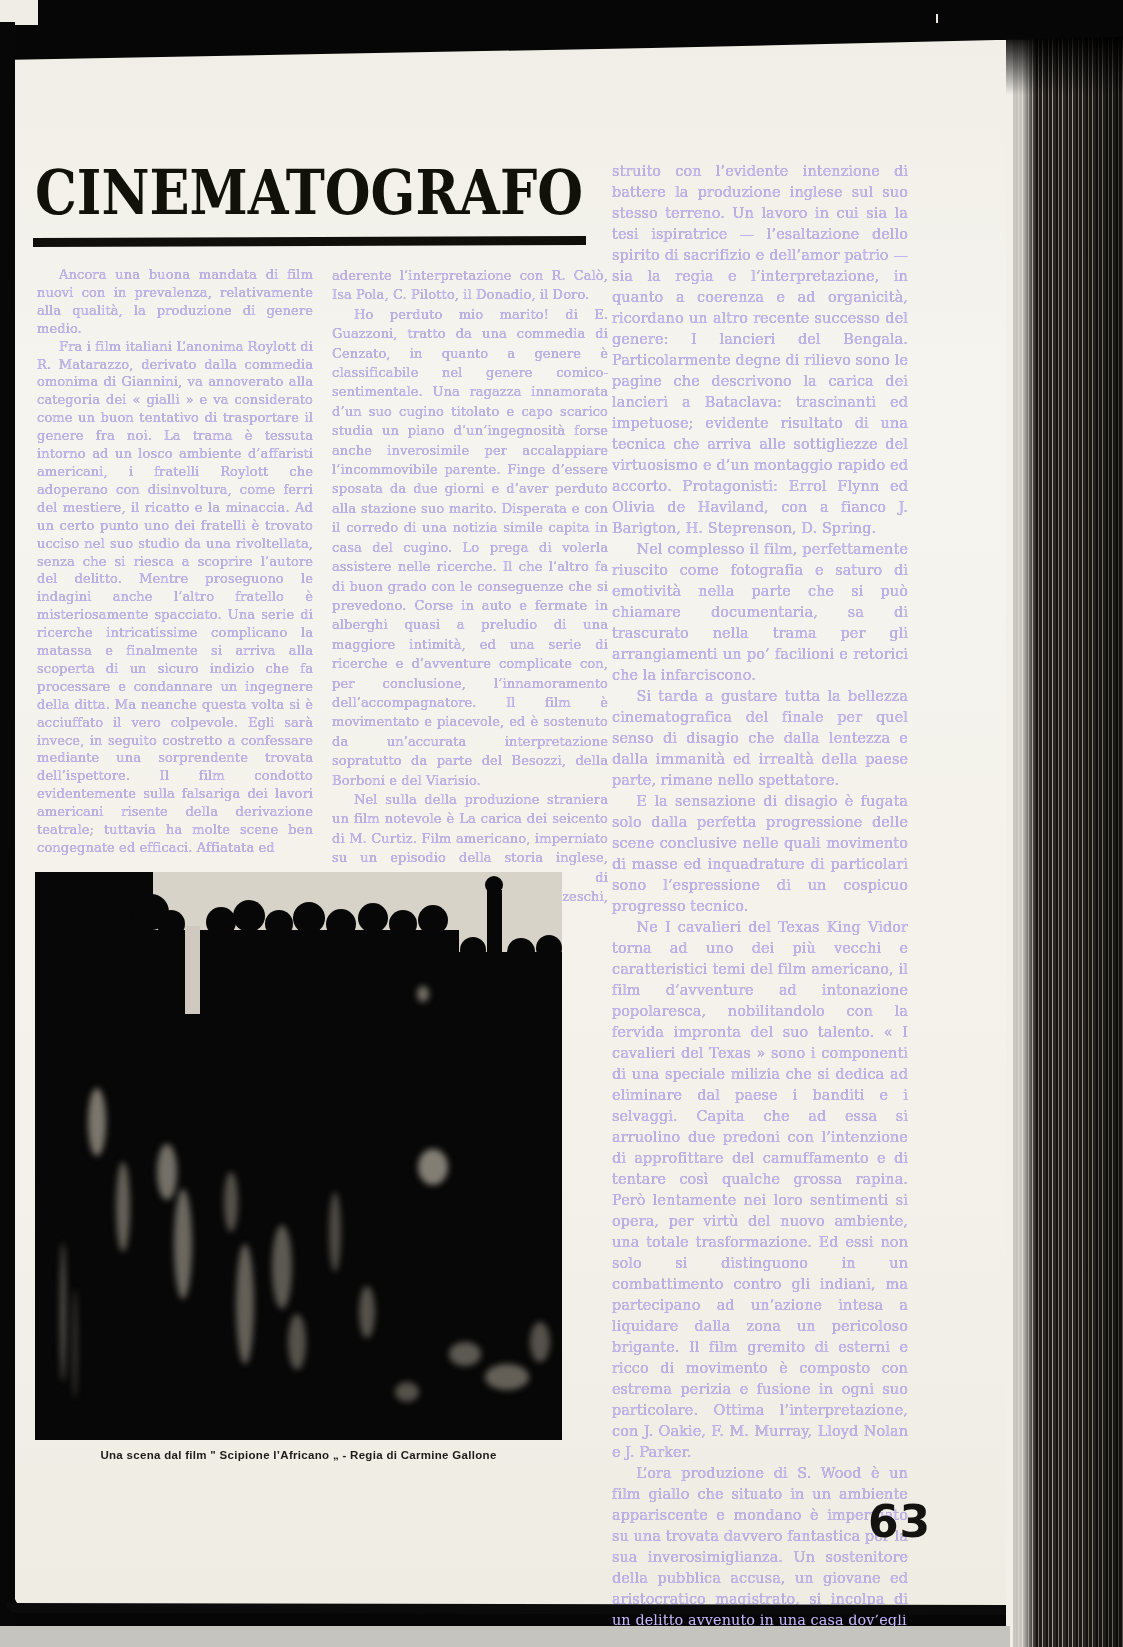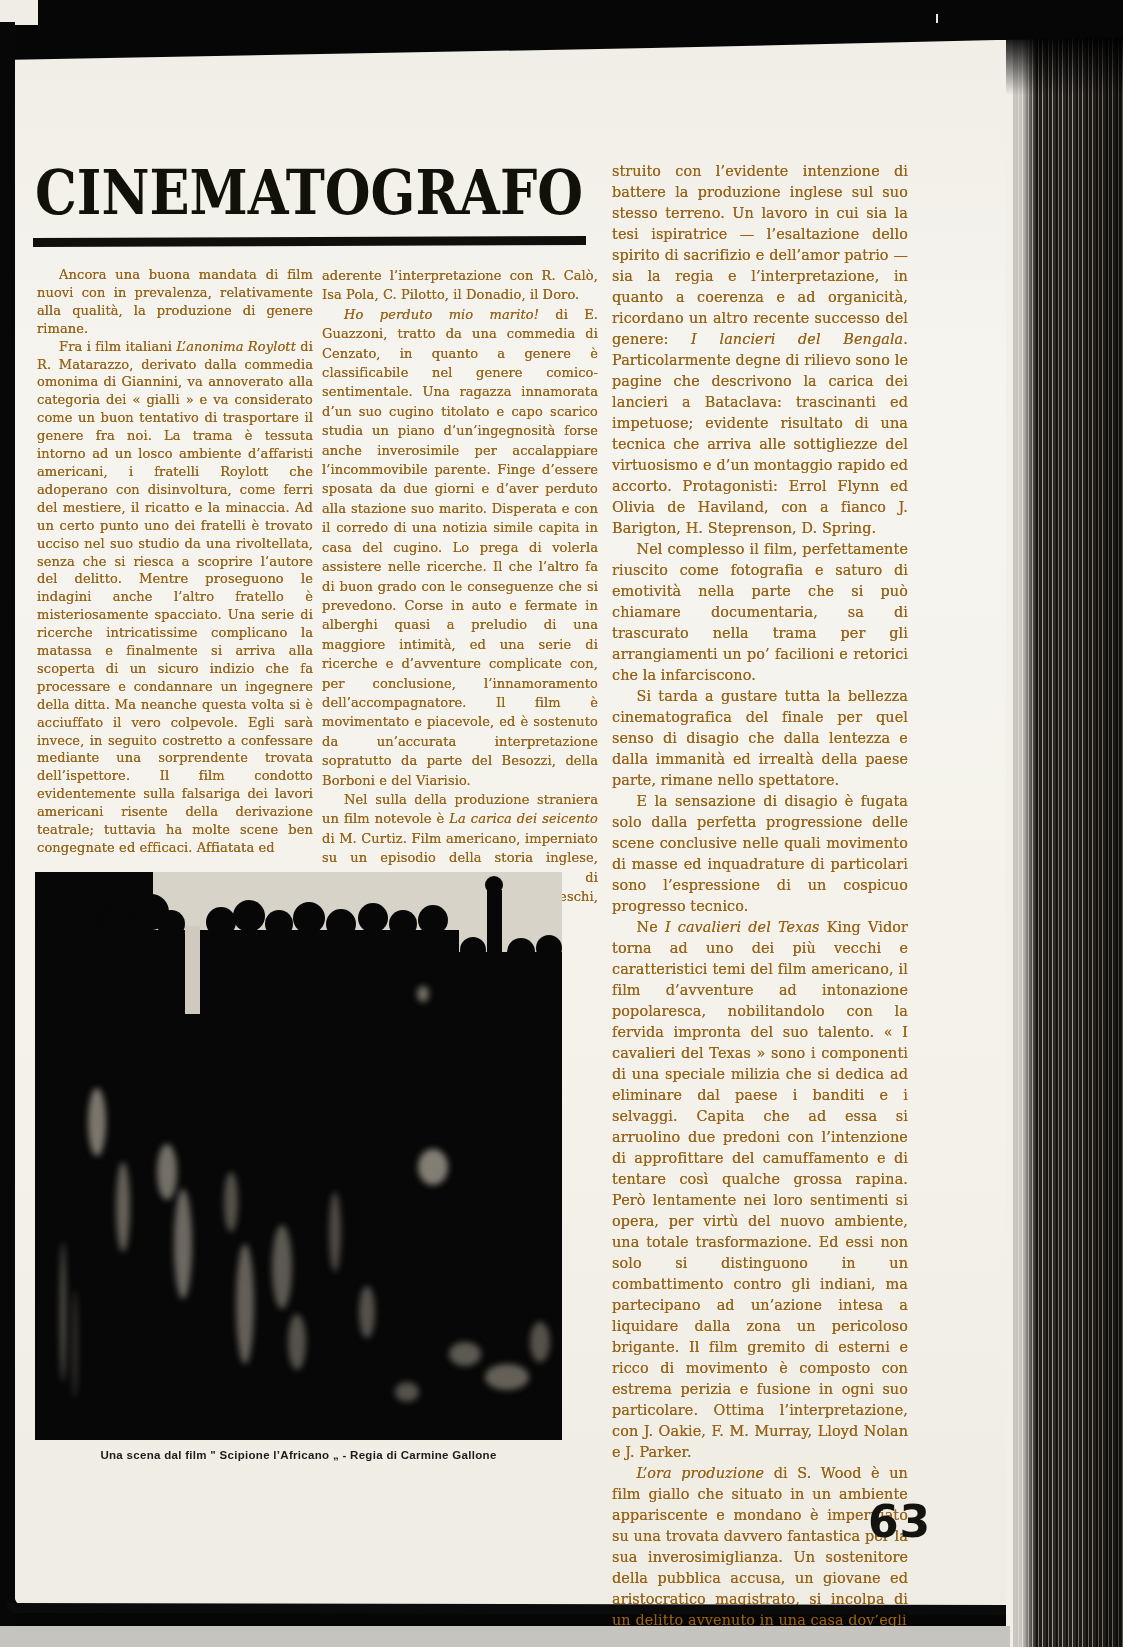--- a/index.html
+++ b/index.html
@@ -23,28 +23,28 @@
       linear-gradient(180deg, rgba(0,0,0,.92) 0 38px, rgba(0,0,0,0) 95px),
       linear-gradient(90deg, #f2efe9 0 7px, rgba(242,239,233,.8) 7px 16px, rgba(242,239,233,0) 30px),
       linear-gradient(90deg, rgba(0,0,0,0) 55%, rgba(0,0,0,.45) 100%),
       repeating-linear-gradient(90deg,#15120f 0 2px,#7a746b 2px 3px,#1d1a17 3px 6px,#a39c92 6px 7px,#2a2723 7px 10px);}
   
   .masthead{position:absolute;left:35px;top:148px;width:552px;height:86px;}
   .masthead text{fill:#111009;font-family:"DejaVu Serif",serif;font-weight:bold;}
   .title-rule{position:absolute;left:33px;top:237px;width:553px;height:9px;background:#100f0c;
         transform:rotate(-0.2deg);}
   
-  .col{position:absolute;text-align:justify;color:#a16207;
+  .col{position:absolute;text-align:justify;color:#c4b5fd;
        text-shadow:0 0 .5px rgba(53,51,44,.65);}
   .col p{margin:0;text-indent:1.7em;}
   .col p.noindent{text-indent:0;}
   .c1{left:37px;top:266px;width:276px;font-size:13px;line-height:17.9px;letter-spacing:.1px;}
-  .c2{left:322px;top:266px;width:276px;font-size:13px;line-height:19.4px;letter-spacing:.1px;}
+  .c2{left:332px;top:266px;width:276px;font-size:13px;line-height:19.4px;letter-spacing:.1px;}
   .c3{left:612px;top:161px;width:296px;font-size:14.4px;line-height:21px;letter-spacing:.1px;}
-  .tt{font-style:italic;}
+  .tt{}
   
   .photo{position:absolute;left:35px;top:872px;width:527px;height:568px;background:#070707;}
   .caption{position:absolute;left:35px;top:1449px;width:527px;text-align:center;
         font-family:"Liberation Sans",sans-serif;font-weight:bold;font-size:11.5px;
         color:#1d1c18;letter-spacing:.3px;}
   .pagenum{position:absolute;left:868px;top:1496px;font-family:"DejaVu Sans",sans-serif;
         font-weight:bold;font-size:44px;color:#14130f;letter-spacing:1px;}
 </style>
 </head>
 <body>
@@ -52,21 +52,21 @@
 <div class="stage">
 
   <div class="page"></div>
 
   <svg class="masthead" viewBox="0 0 552 86">
     <text x="0" y="66" font-size="62" textLength="548" lengthAdjust="spacingAndGlyphs">CINEMATOGRAFO</text>
   </svg>
   <div class="title-rule"></div>
 
   <div class="col c1">
-    <p>Ancora una buona mandata di film nuovi con in prevalenza, relativamente alla qualità, la produzione di genere rimane.</p>
+    <p>Ancora una buona mandata di film nuovi con in prevalenza, relativamente alla qualità, la produzione di genere medio.</p>
     <p><span>Fra i film italiani </span><span class="tt">L’anonima Roylott</span><span> di R. Matarazzo, derivato dalla commedia omonima di Giannini, va annoverato alla categoria dei « gialli » e va considerato come un buon tentativo di trasportare il genere fra noi. La trama è tessuta intorno ad un losco ambiente d’affaristi americani, i fratelli Roylott che adoperano con disinvoltura, come ferri del mestiere, il ricatto e la minaccia. Ad un certo punto uno dei fratelli è trovato ucciso nel suo studio da una rivoltellata, senza che si riesca a scoprire l’autore del delitto. Mentre proseguono le indagini anche l’altro fratello è misteriosamente spacciato. Una serie di ricerche intricatissime complicano la matassa e finalmente si arriva alla scoperta di un sicuro indizio che fa processare e condannare un ingegnere della ditta. Ma neanche questa volta si è acciuffato il vero colpevole. Egli sarà invece, in seguito costretto a confessare mediante una sorprendente trovata dell’ispettore. Il film condotto evidentemente sulla falsariga dei lavori americani risente della derivazione teatrale; tuttavia ha molte scene ben congegnate ed efficaci. Affiatata ed</span></p>
   </div>
 
   <div class="col c2">
     <p class="noindent">aderente l’interpretazione con R. Calò, Isa Pola, C. Pilotto, il Donadio, il Doro.</p>
     <p><span class="tt">Ho perduto mio marito!</span><span> di E. Guazzoni, tratto da una commedia di Cenzato, in quanto a genere è classificabile nel genere comico-sentimentale. Una ragazza innamorata d’un suo cugino titolato e capo scarico studia un piano d’un’ingegnosità forse anche inverosimile per accalappiare l’incommovibile parente. Finge d’essere sposata da due giorni e d’aver perduto alla stazione suo marito. Disperata e con il corredo di una notizia simile capita in casa del cugino. Lo prega di volerla assistere nelle ricerche. Il che l’altro fa di buon grado con le conseguenze che si prevedono. Corse in auto e fermate in alberghi quasi a preludio di una maggiore intimità, ed una serie di ricerche e d’avventure complicate con, per conclusione, l’innamoramento dell’accompagnatore. Il film è movimentato e piacevole, ed è sostenuto da un’accurata interpretazione sopratutto da parte del Besozzi, della Borboni e del Viarisio.</span></p>
     <p><span>Nel sulla della produzione straniera un film notevole è </span><span class="tt">La carica dei seicento</span><span> di M. Curtiz. Film americano, imperniato su un episodio della storia inglese, convenientemente rimpolpato di elementi sentimentali e romanzeschi, esso è co-</span></p>
   </div>
 
   <div class="col c3">

